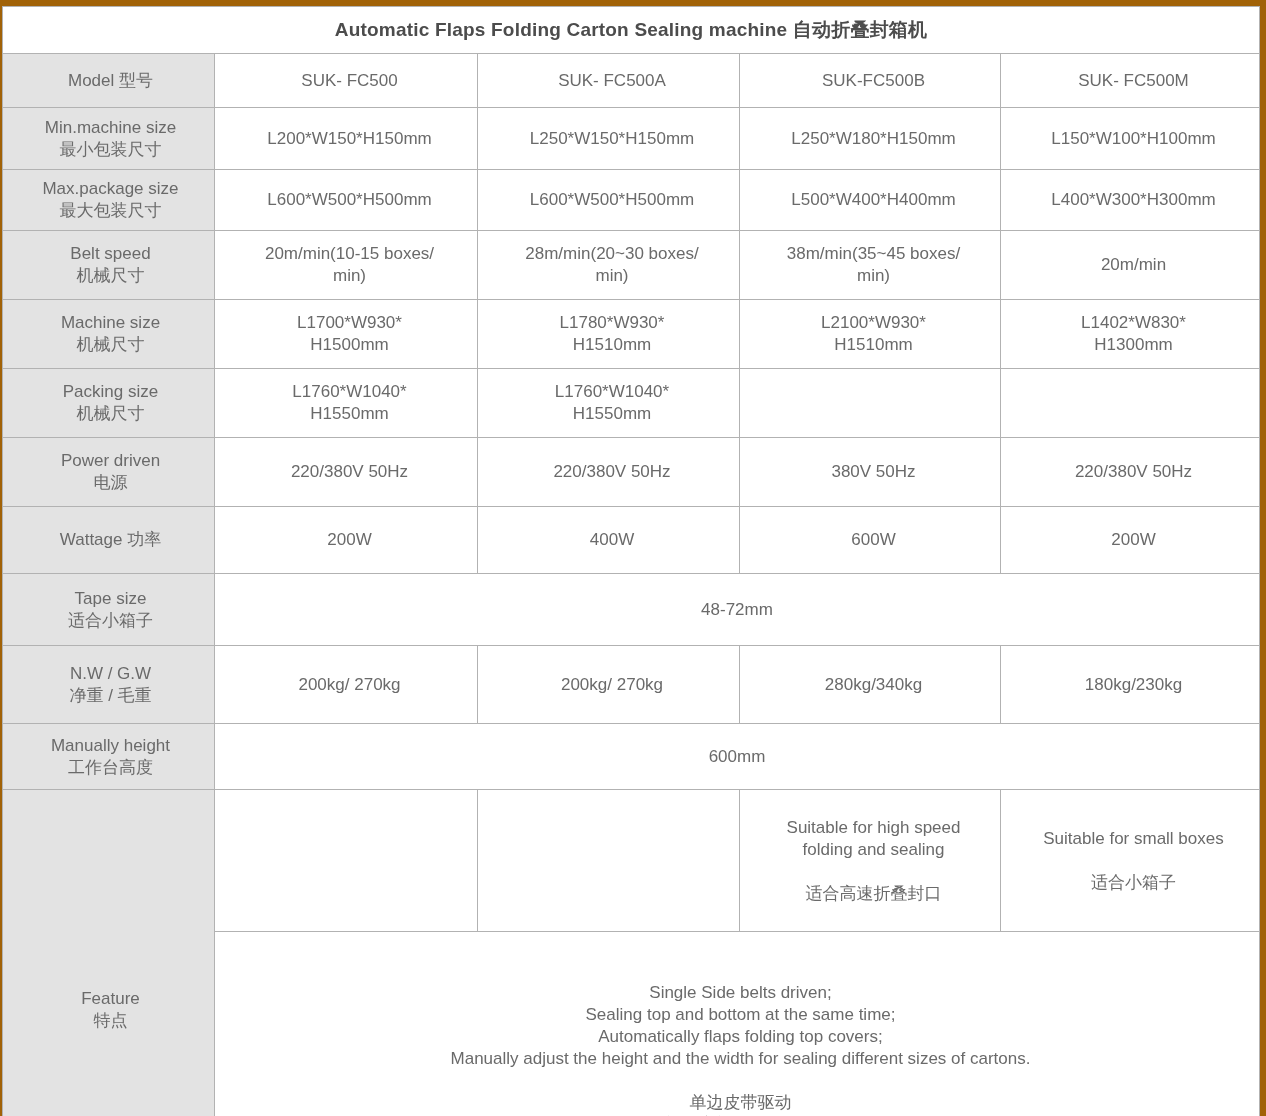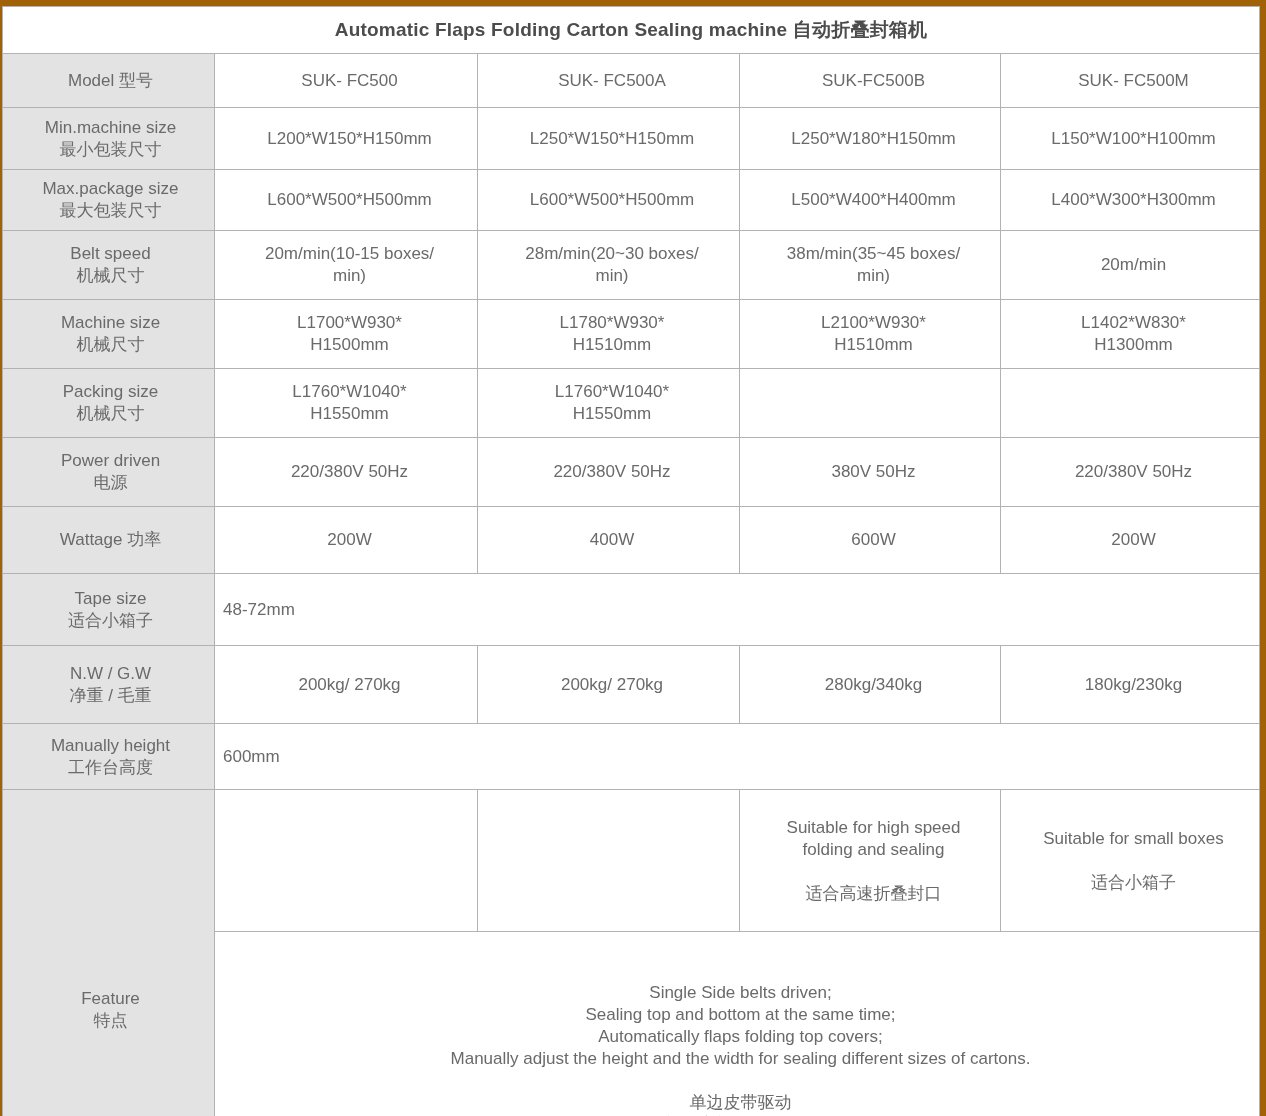--- a/index.html
+++ b/index.html
@@ -51,21 +51,21 @@
   th.row-label .lab-line { display: block; }
   
   td.val {
     background: #ffffff;
     text-align: center;
     padding: 4px 10px 4px 17px;
     white-space: pre-line;
   }
   td.val-center {
     background: #ffffff;
-    text-align: left;
+    text-align: center;
     padding: 4px 8px;
     white-space: pre-line;
   }
   
   tr.r-model    > * { height: 45px; }
   tr.r-minp     > * { height: 53px; }
   tr.r-maxp     > * { height: 52px; }
   tr.r-belt     > * { height: 60px; }
   tr.r-machine  > * { height: 60px; }
   tr.r-packing  > * { height: 60px; }

